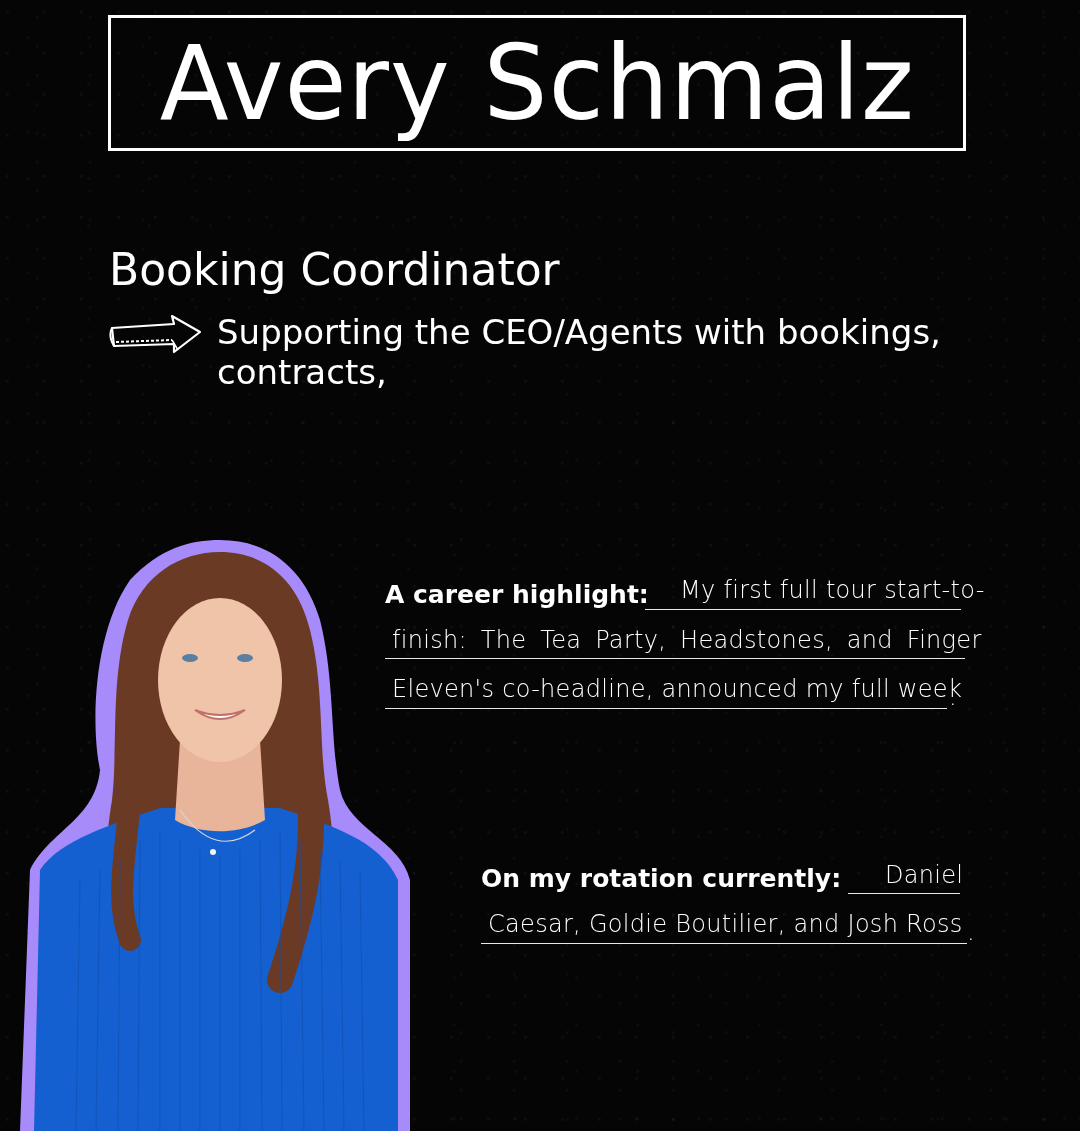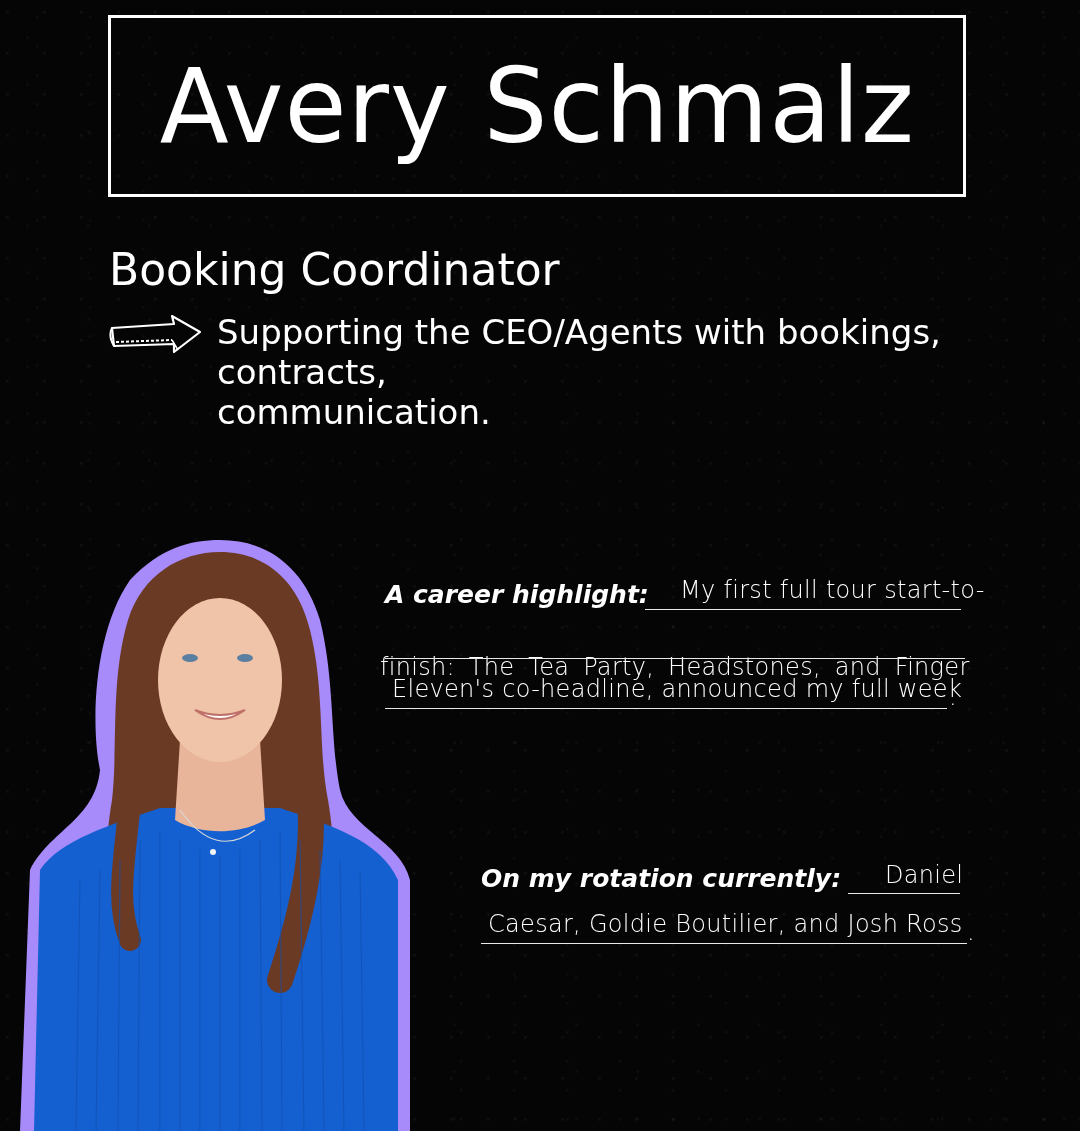--- a/index.html
+++ b/index.html
@@ -8,40 +8,40 @@
       background: #050505;
       background-image:
         radial-gradient(circle at 20% 30%, rgba(255,255,255,0.04) 0 1px, transparent 2px),
         radial-gradient(circle at 70% 60%, rgba(255,255,255,0.03) 0 1px, transparent 2px),
         radial-gradient(circle at 45% 80%, rgba(255,255,255,0.03) 0 1px, transparent 2px);
       background-size: 37px 41px, 53px 29px, 61px 47px;
       font-family: "DejaVu Sans", sans-serif;
       color: #ffffff;
     }
     .name-box {
-      position: absolute; left: 108px; top: 15px; width: 858px; height: 182px;
+      position: absolute; left: 108px; top: 15px; width: 858px; height: 136px;
       border: 3px solid #ffffff; box-sizing: border-box;
       display: flex; align-items: center; justify-content: center;
     }
     .name-box h1 {
       margin: 0; font-size: 104px; font-weight: 400; letter-spacing: 1px;
       font-family: "DejaVu Sans", sans-serif; line-height: 1; transform: scaleX(0.97);
     }
     .role {
       position: absolute; left: 109px; top: 244px; font-size: 44px; font-weight: 400;
       margin: 0;
     }
     .arrow { position: absolute; left: 108px; top: 314px; width: 94px; height: 40px; }
     .desc {
       position: absolute; left: 217px; top: 312px; width: 800px;
       font-size: 34px; line-height: 40px; margin: 0;
     }
     .photo { position: absolute; left: 20px; top: 540px; width: 400px; height: 591px; }
     .qa { position: absolute; font-size: 25px; }
-    .qa .label { font-weight: 700; font-style: italic; }
+    .qa .label { font-weight: 700; }
     .hand {
       font-family: "DejaVu Sans", sans-serif; font-weight: 300; font-size: 24px;
       color: #ffffff; letter-spacing: 0.3px;
     }
     .line { position: absolute; height: 0; border-bottom: 1.5px solid #e8e8e8; }
     .abs { position: absolute; white-space: nowrap; }
   </style>
 </head>
 <body>
 
@@ -53,21 +53,20 @@
 
 <svg class="arrow" viewBox="0 0 94 40">
   <path d="M4 14 L66 10 L64 2 L92 18 L66 38 L66 30 L6 32 Z" fill="none" stroke="#fff" stroke-width="2.2" stroke-linejoin="round"></path>
   <path d="M4 14 Q0 22 6 32" fill="none" stroke="#fff" stroke-width="2"></path>
   <path d="M8 28 L64 26" fill="none" stroke="#fff" stroke-width="2" stroke-dasharray="3 2"></path>
   <path d="M64 26 L70 36" fill="none" stroke="#fff" stroke-width="1.5"></path>
 </svg>
 
 <div class="desc">
   <div>Supporting the CEO/Agents with bookings, contracts,</div>
-  <div>communication.</div>
 </div>
 
 <svg class="photo" viewBox="0 0 400 591">
 
   <path d="M200 0 C250 0 285 30 300 80 C315 140 310 200 320 250 C330 290 380 300 390 340 L390 591 L0 591 L10 330 C30 290 75 280 80 230 C70 180 75 90 110 40 C140 8 170 0 200 0 Z" fill="#a78bfa"></path>
 
   <path d="M200 12 C245 12 278 40 290 90 C305 150 298 210 308 260 C315 300 320 380 300 430 L100 430 C80 380 85 300 92 260 C98 210 90 140 108 80 C122 35 160 12 200 12 Z" fill="#6b3a25"></path>
 
   <path d="M20 330 C40 300 90 285 140 268 L260 268 C310 285 360 300 378 340 L378 591 L14 591 Z" fill="#1560d0"></path>
 
@@ -105,21 +104,21 @@
   </g>
 </svg>
 
 <div>
   <span class="abs qa" style="left:385px; top:580px;">
     <span class="label">A career highlight:</span>
   </span>
   <span class="abs hand" style="left:680px; top:576px;">My first full tour start-to-</span>
   <div class="line" style="left:645px; top:609px; width:316px;"></div>
 
-  <span class="abs hand" style="left:380px; top:626px; word-spacing:6px;margin-top:27px;">finish: The Tea Party, Headstones, and Finger</span>
+  <span class="abs hand" style="left:392px; top:626px; word-spacing:6px;">finish: The Tea Party, Headstones, and Finger</span>
   <div class="line" style="left:385px; top:658px; width:580px;"></div>
 
   <span class="abs hand" style="left:392px; top:675px;">Eleven's co-headline, announced my full week</span>
   <div class="line" style="left:385px; top:708px; width:562px;"></div>
   <span class="abs hand" style="left:949px; top:683px;">.</span>
 </div>
 
 <div>
   <span class="abs qa" style="left:481px; top:864px;">
     <span class="label">On my rotation currently:</span>

